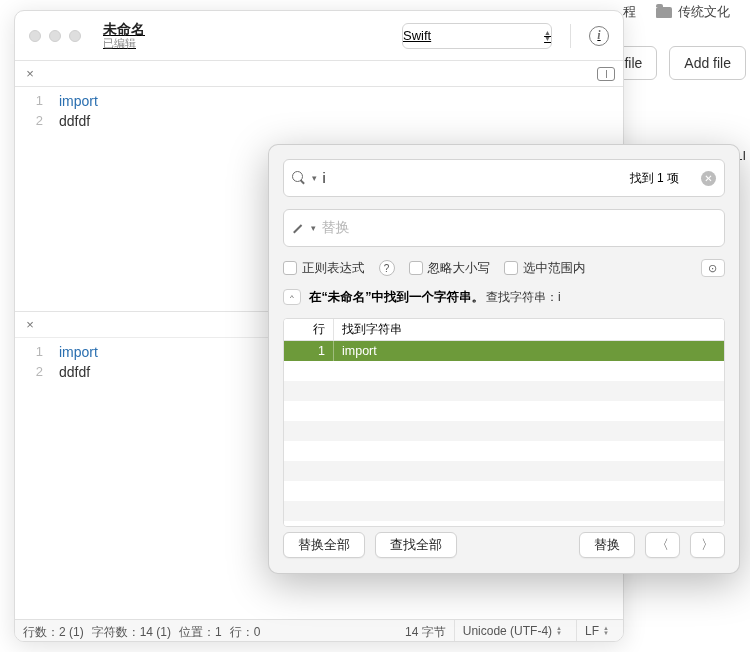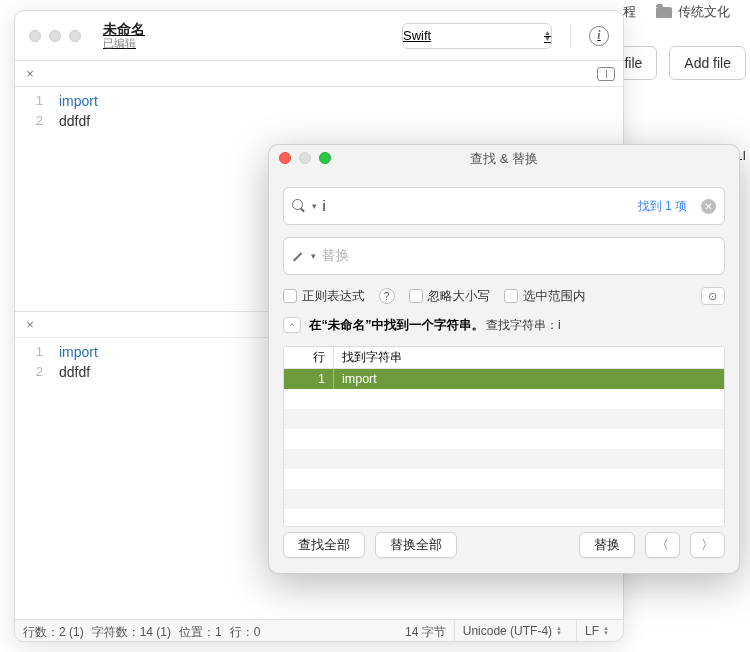--- a/index.html
+++ b/index.html
@@ -108,21 +108,21 @@
   .fr-field {
     background: #fff; border: 1px solid #d4d4d4; border-radius: 6px; height: 38px;
     display: flex; align-items: center; padding: 0 8px; gap: 6px; font-size: 14px;
   }
   .fr-field .mag { width: 14px; height: 14px; position: relative; }
   .fr-field .mag::before { content:""; position:absolute; width:9px; height:9px; border:1.5px solid #6b6b6b; border-radius:50%; left:0; top:0; }
   .fr-field .mag::after { content:""; position:absolute; width:5px; height:1.5px; background:#6b6b6b; transform:rotate(45deg); left:8px; top:10px; }
   .fr-field .chev { font-size: 9px; color: #6b6b6b; }
   .fr-field .val { color: #222; flex: 1; }
   .fr-field .placeholder { color: #b6b6b6; flex: 1; }
-  .fr-field .count { color: #3b82f6; font-size: 12px; margin-right: 8px; }
+  .fr-field .count { color: #000000; font-size: 12px; margin-right: 16px; }
   .fr-field .clear { width: 15px; height: 15px; border-radius: 50%; background: #bdbdbd; color: #fff; display: flex; align-items: center; justify-content: center; font-size: 10px; }
   .fr-field .pencil { width:13px; height:13px; position:relative; }
   .fr-field .pencil::before { content:""; position:absolute; width:11px; height:1.5px; background:#6b6b6b; transform:rotate(-45deg); left:0; top:6px; }
 
   .fr-options { display: flex; align-items: center; gap: 14px; font-size: 12.5px; color: #333; }
   .fr-check { width: 14px; height: 14px; border: 1px solid #bcbcbc; border-radius: 3px; background: #fff; }
   .fr-opt { display: flex; align-items: center; gap: 5px; }
   .fr-help { width: 16px; height: 16px; border: 1px solid #bcbcbc; border-radius: 50%; font-size: 10px; display: flex; align-items: center; justify-content: center; background: #fff; color: #555; }
   .fr-more { margin-left: auto; width: 24px; height: 18px; border: 1px solid #cfcfcf; border-radius: 4px; background: #fff; display:flex; align-items:center; justify-content:center; font-size:11px; color:#666; letter-spacing:1px; }
 
@@ -257,28 +257,20 @@
       <span>LF</span>
       <span class="mini-stepper">
           <span>▲</span>
           <span>▼</span>
         </span>
     </span>
   </div>
 </div>
 
 <div class="fr-window">
-  <div class="fr-titlebar">
-    <div class="fr-traffic">
-      <div class="fr-dot red"></div>
-      <div class="fr-dot grey"></div>
-      <div class="fr-dot green"></div>
-    </div>
-    <div class="fr-title">查找 &amp; 替换</div>
-  </div>
 
   <div class="fr-body">
     <div class="fr-field">
       <span class="mag"></span>
       <span class="chev">▾</span>
       <span class="val">i</span>
       <span class="count">找到 1 项</span>
       <span class="clear">✕</span>
     </div>
 
@@ -320,20 +312,20 @@
       </div>
       <div class="fr-row sel">
         <div class="c-line">1</div>
         <div class="c-str">import</div>
       </div>
       <div class="fr-stripes"></div>
     </div>
   </div>
 
   <div class="fr-footer">
+    <div class="fr-btn">替换全部</div>
     <div class="fr-btn">查找全部</div>
-    <div class="fr-btn">替换全部</div>
     <div style="flex:1"></div>
     <div class="fr-btn">替换</div>
     <div class="fr-btn icon">〈</div>
     <div class="fr-btn icon">〉</div>
   </div>
 </div>
 
 </body></html>

